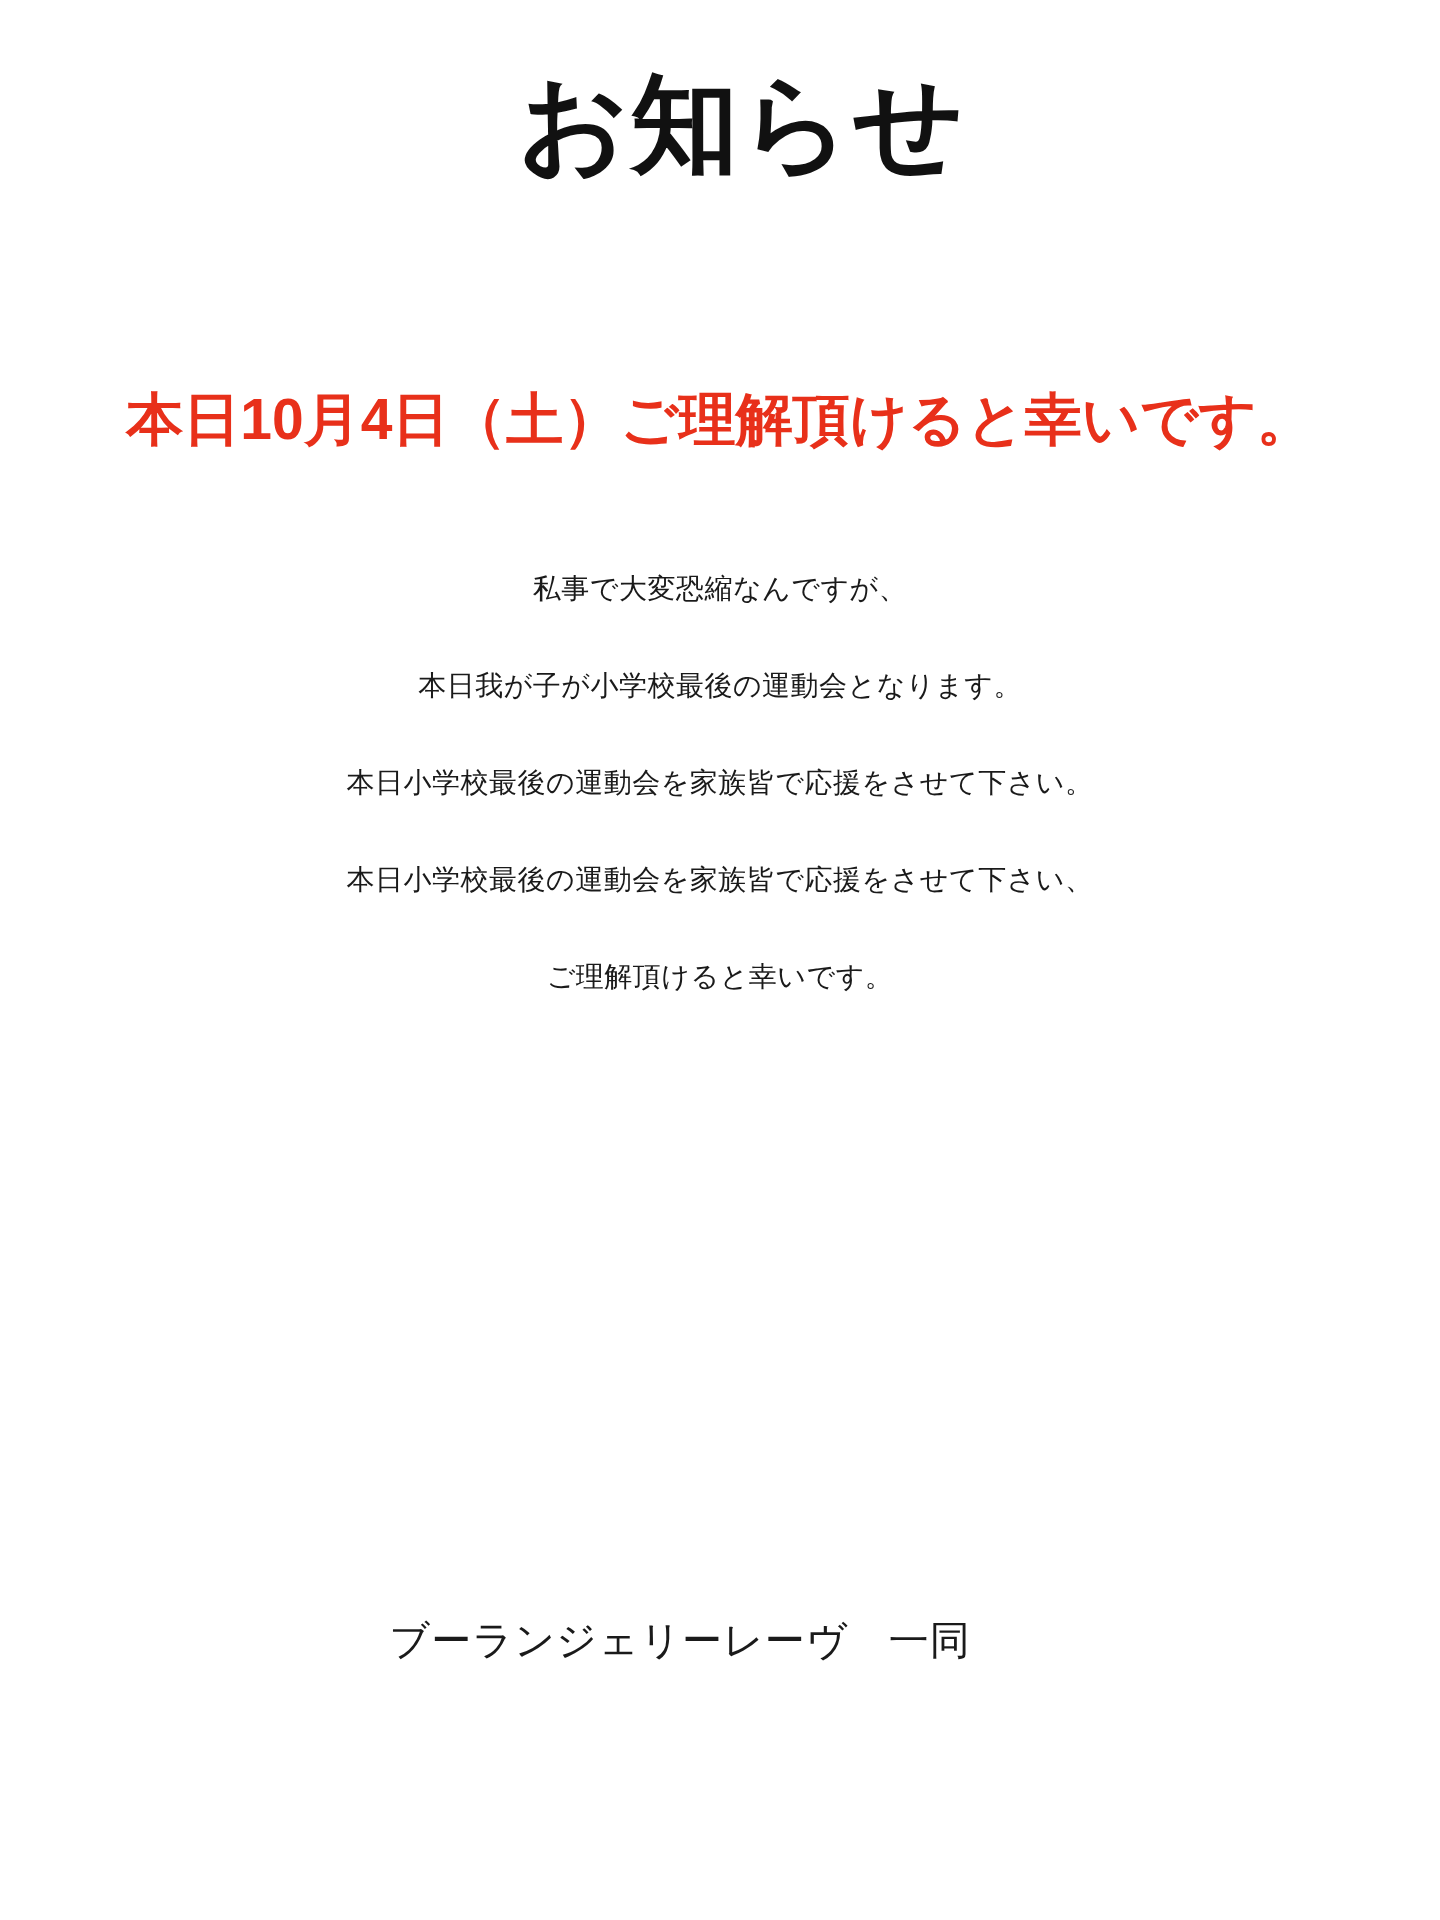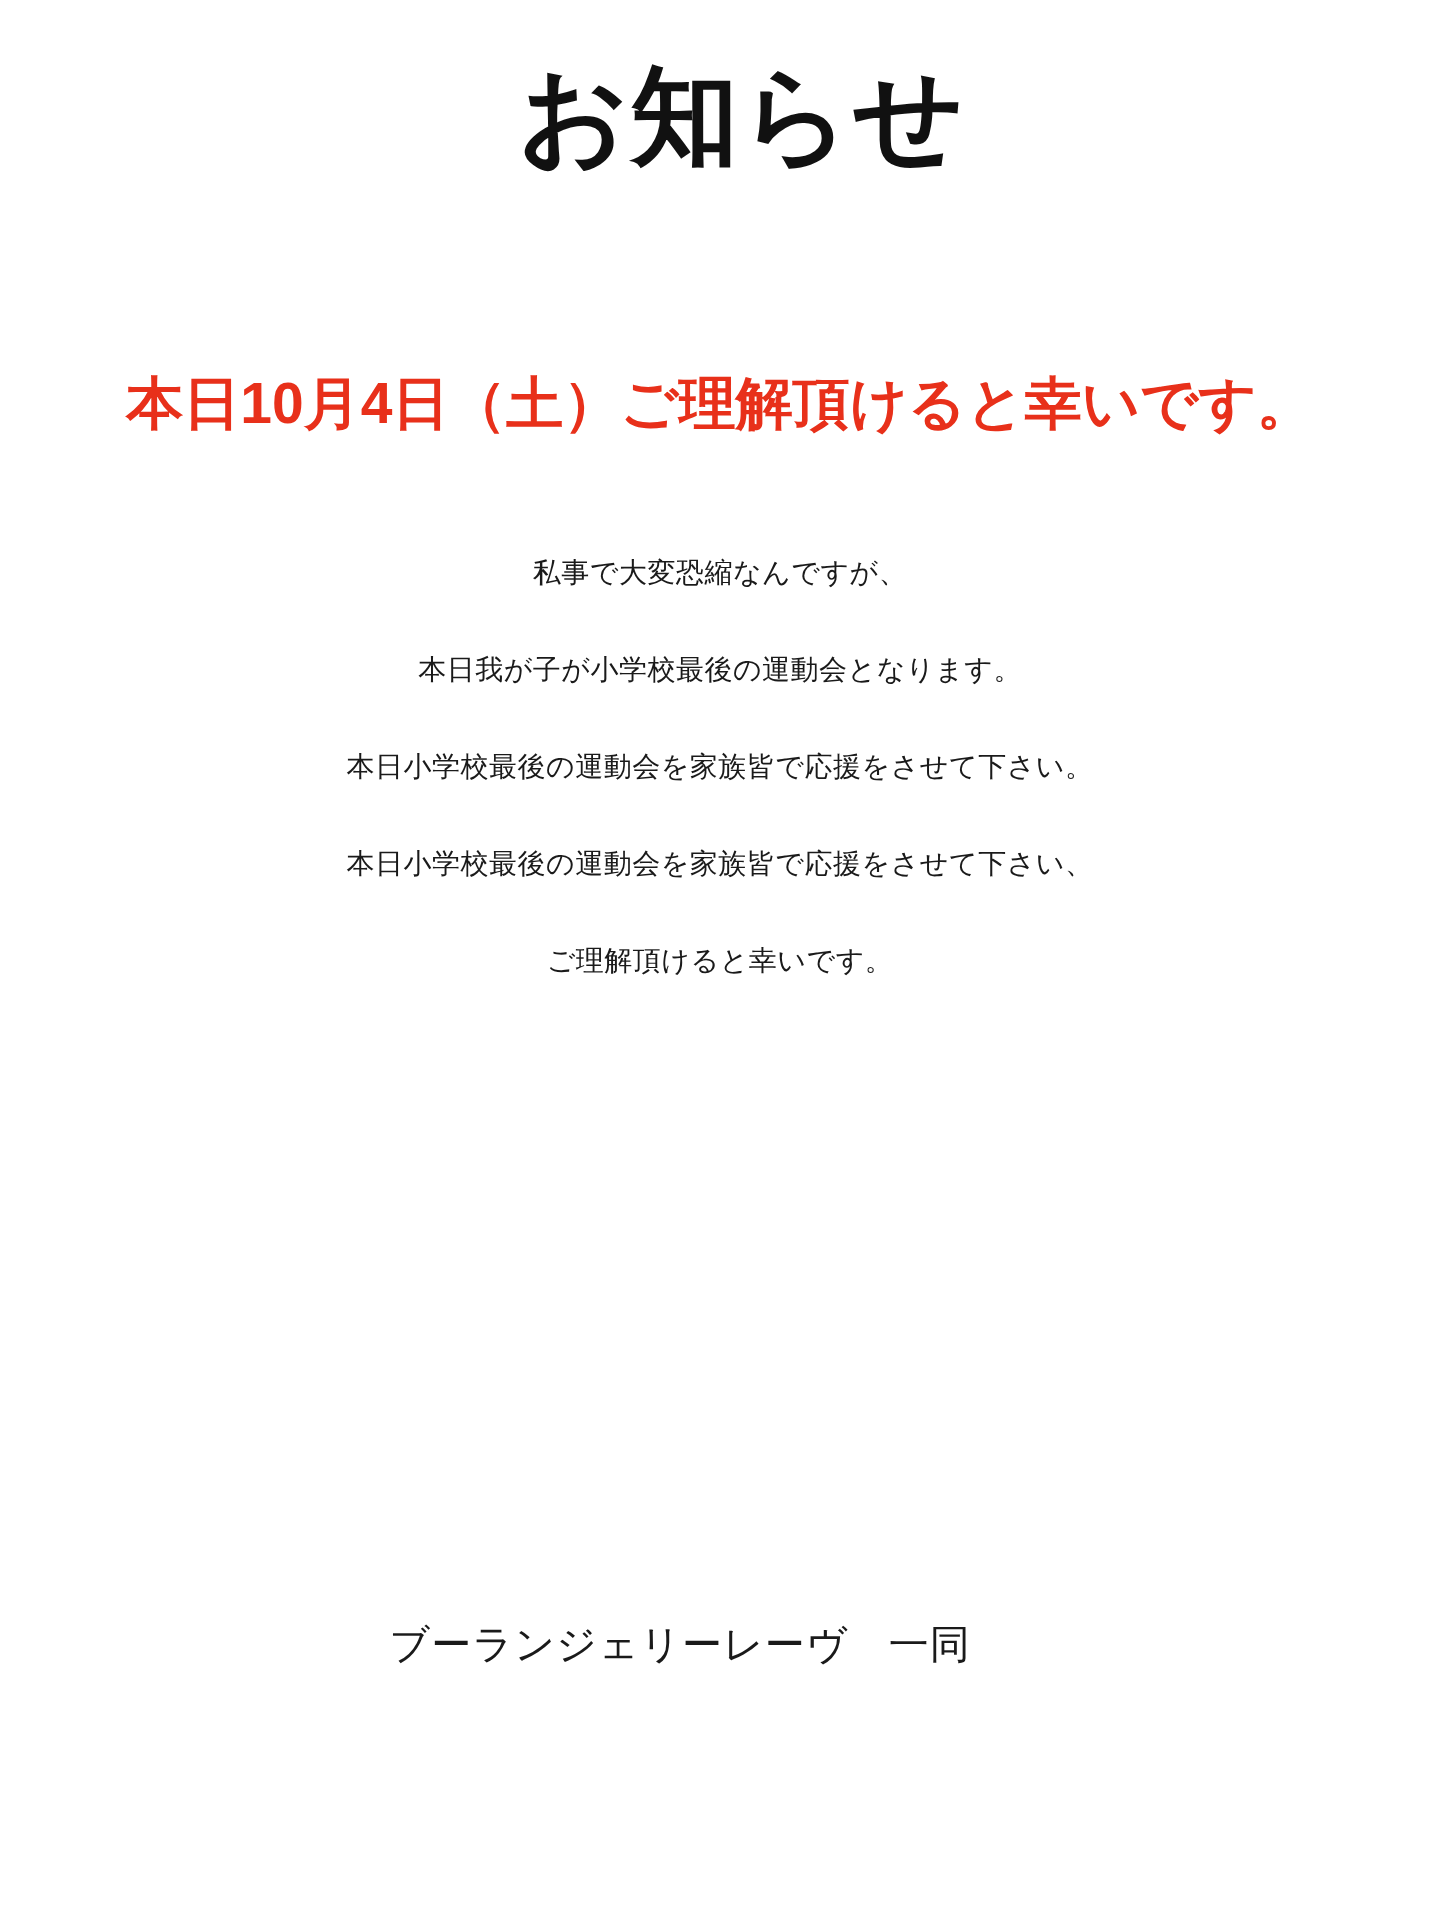--- a/index.html
+++ b/index.html
@@ -16,21 +16,21 @@
   }
   .notice-sheet {
     position: relative;
     width: 1440px;
     height: 1920px;
     box-sizing: border-box;
     padding: 0;
     background: #ffffff;
   }
   .notice-title {
-    margin: 4px;
+    margin: 12px;
     padding-top: 48px;
     text-align: center;
     font-size: 108px;
     font-weight: 700;
     letter-spacing: 2px;
     line-height: 1.18;
     color: #111111;
     padding-left: 44px;
   }
   .notice-headline {
@@ -64,21 +64,20 @@
     position: absolute;
     left: 0;
     right: 0;
     top: 1600px;
     text-align: center;
     padding-right: 80px;
     font-size: 40px;
     line-height: 1.4;
     color: #1a1a1a;
     letter-spacing: 1px;
-    margin-top: 12px;
   }
 </style>
 </head>
 <body>
 
 <div class="notice-sheet">
 
   <h1 class="notice-title">お知らせ</h1>
 
   <h2 class="notice-headline">本日10月4日（土）ご理解頂けると幸いです。</h2>

